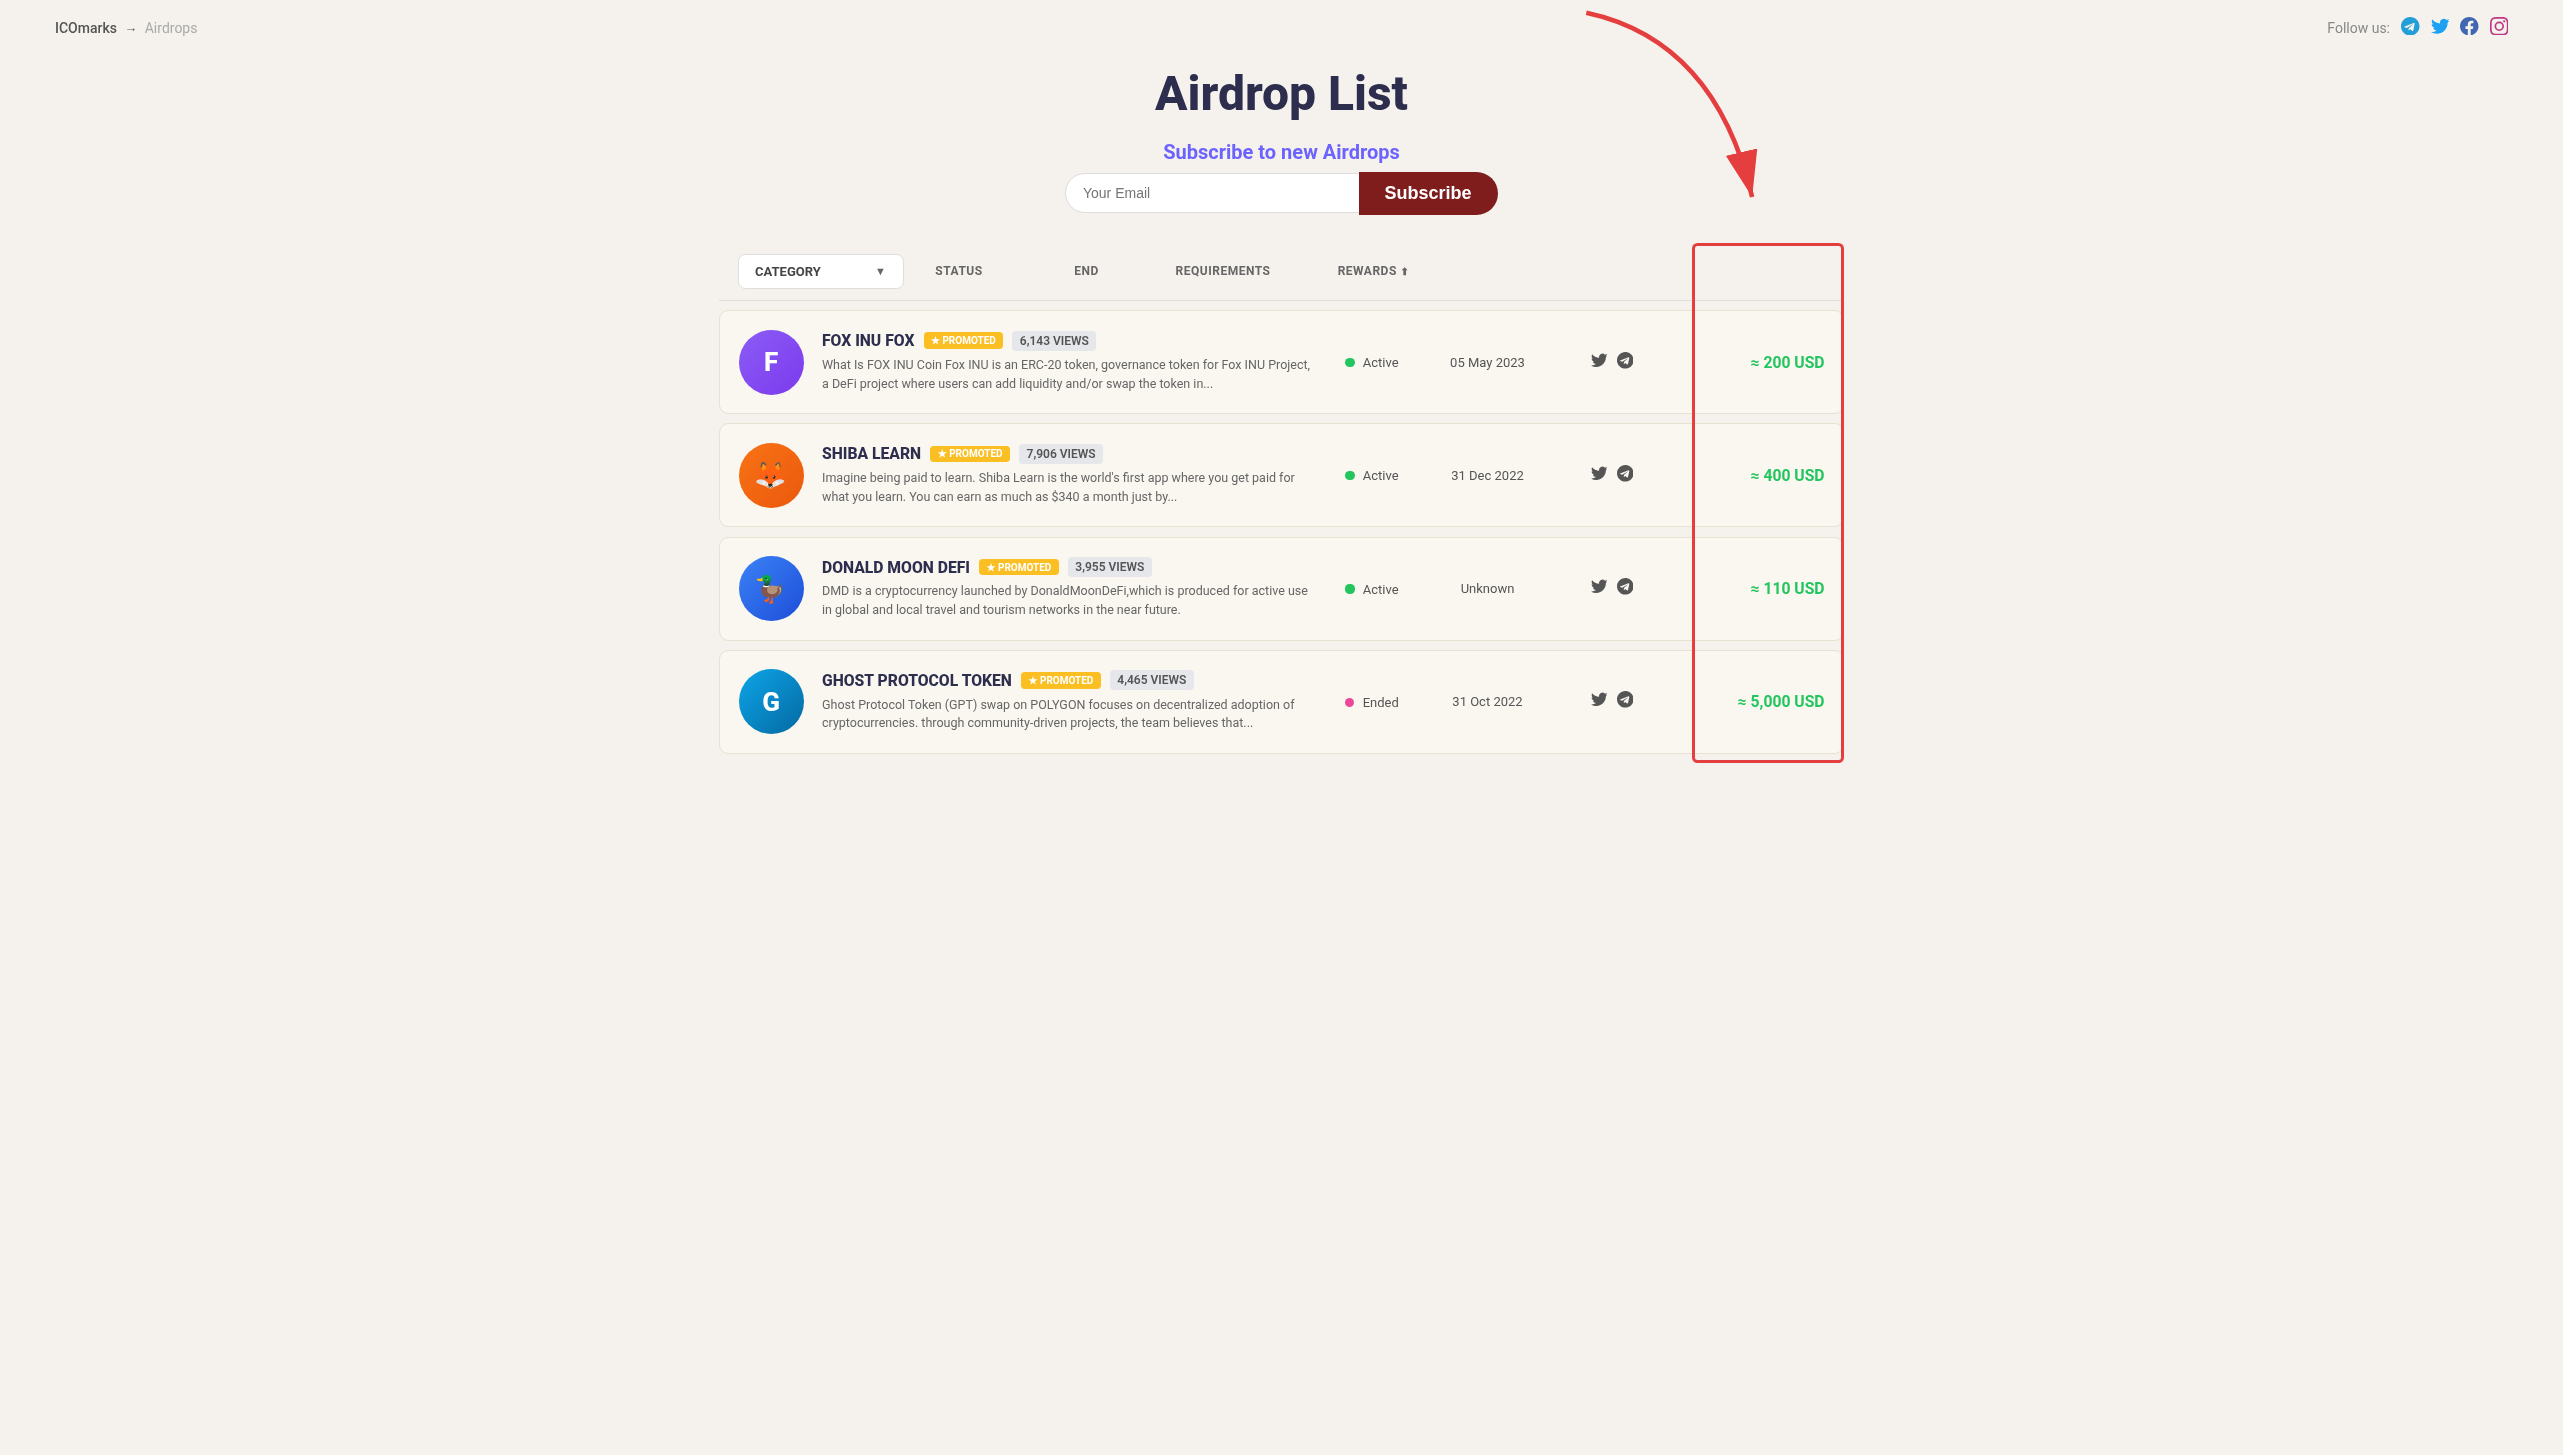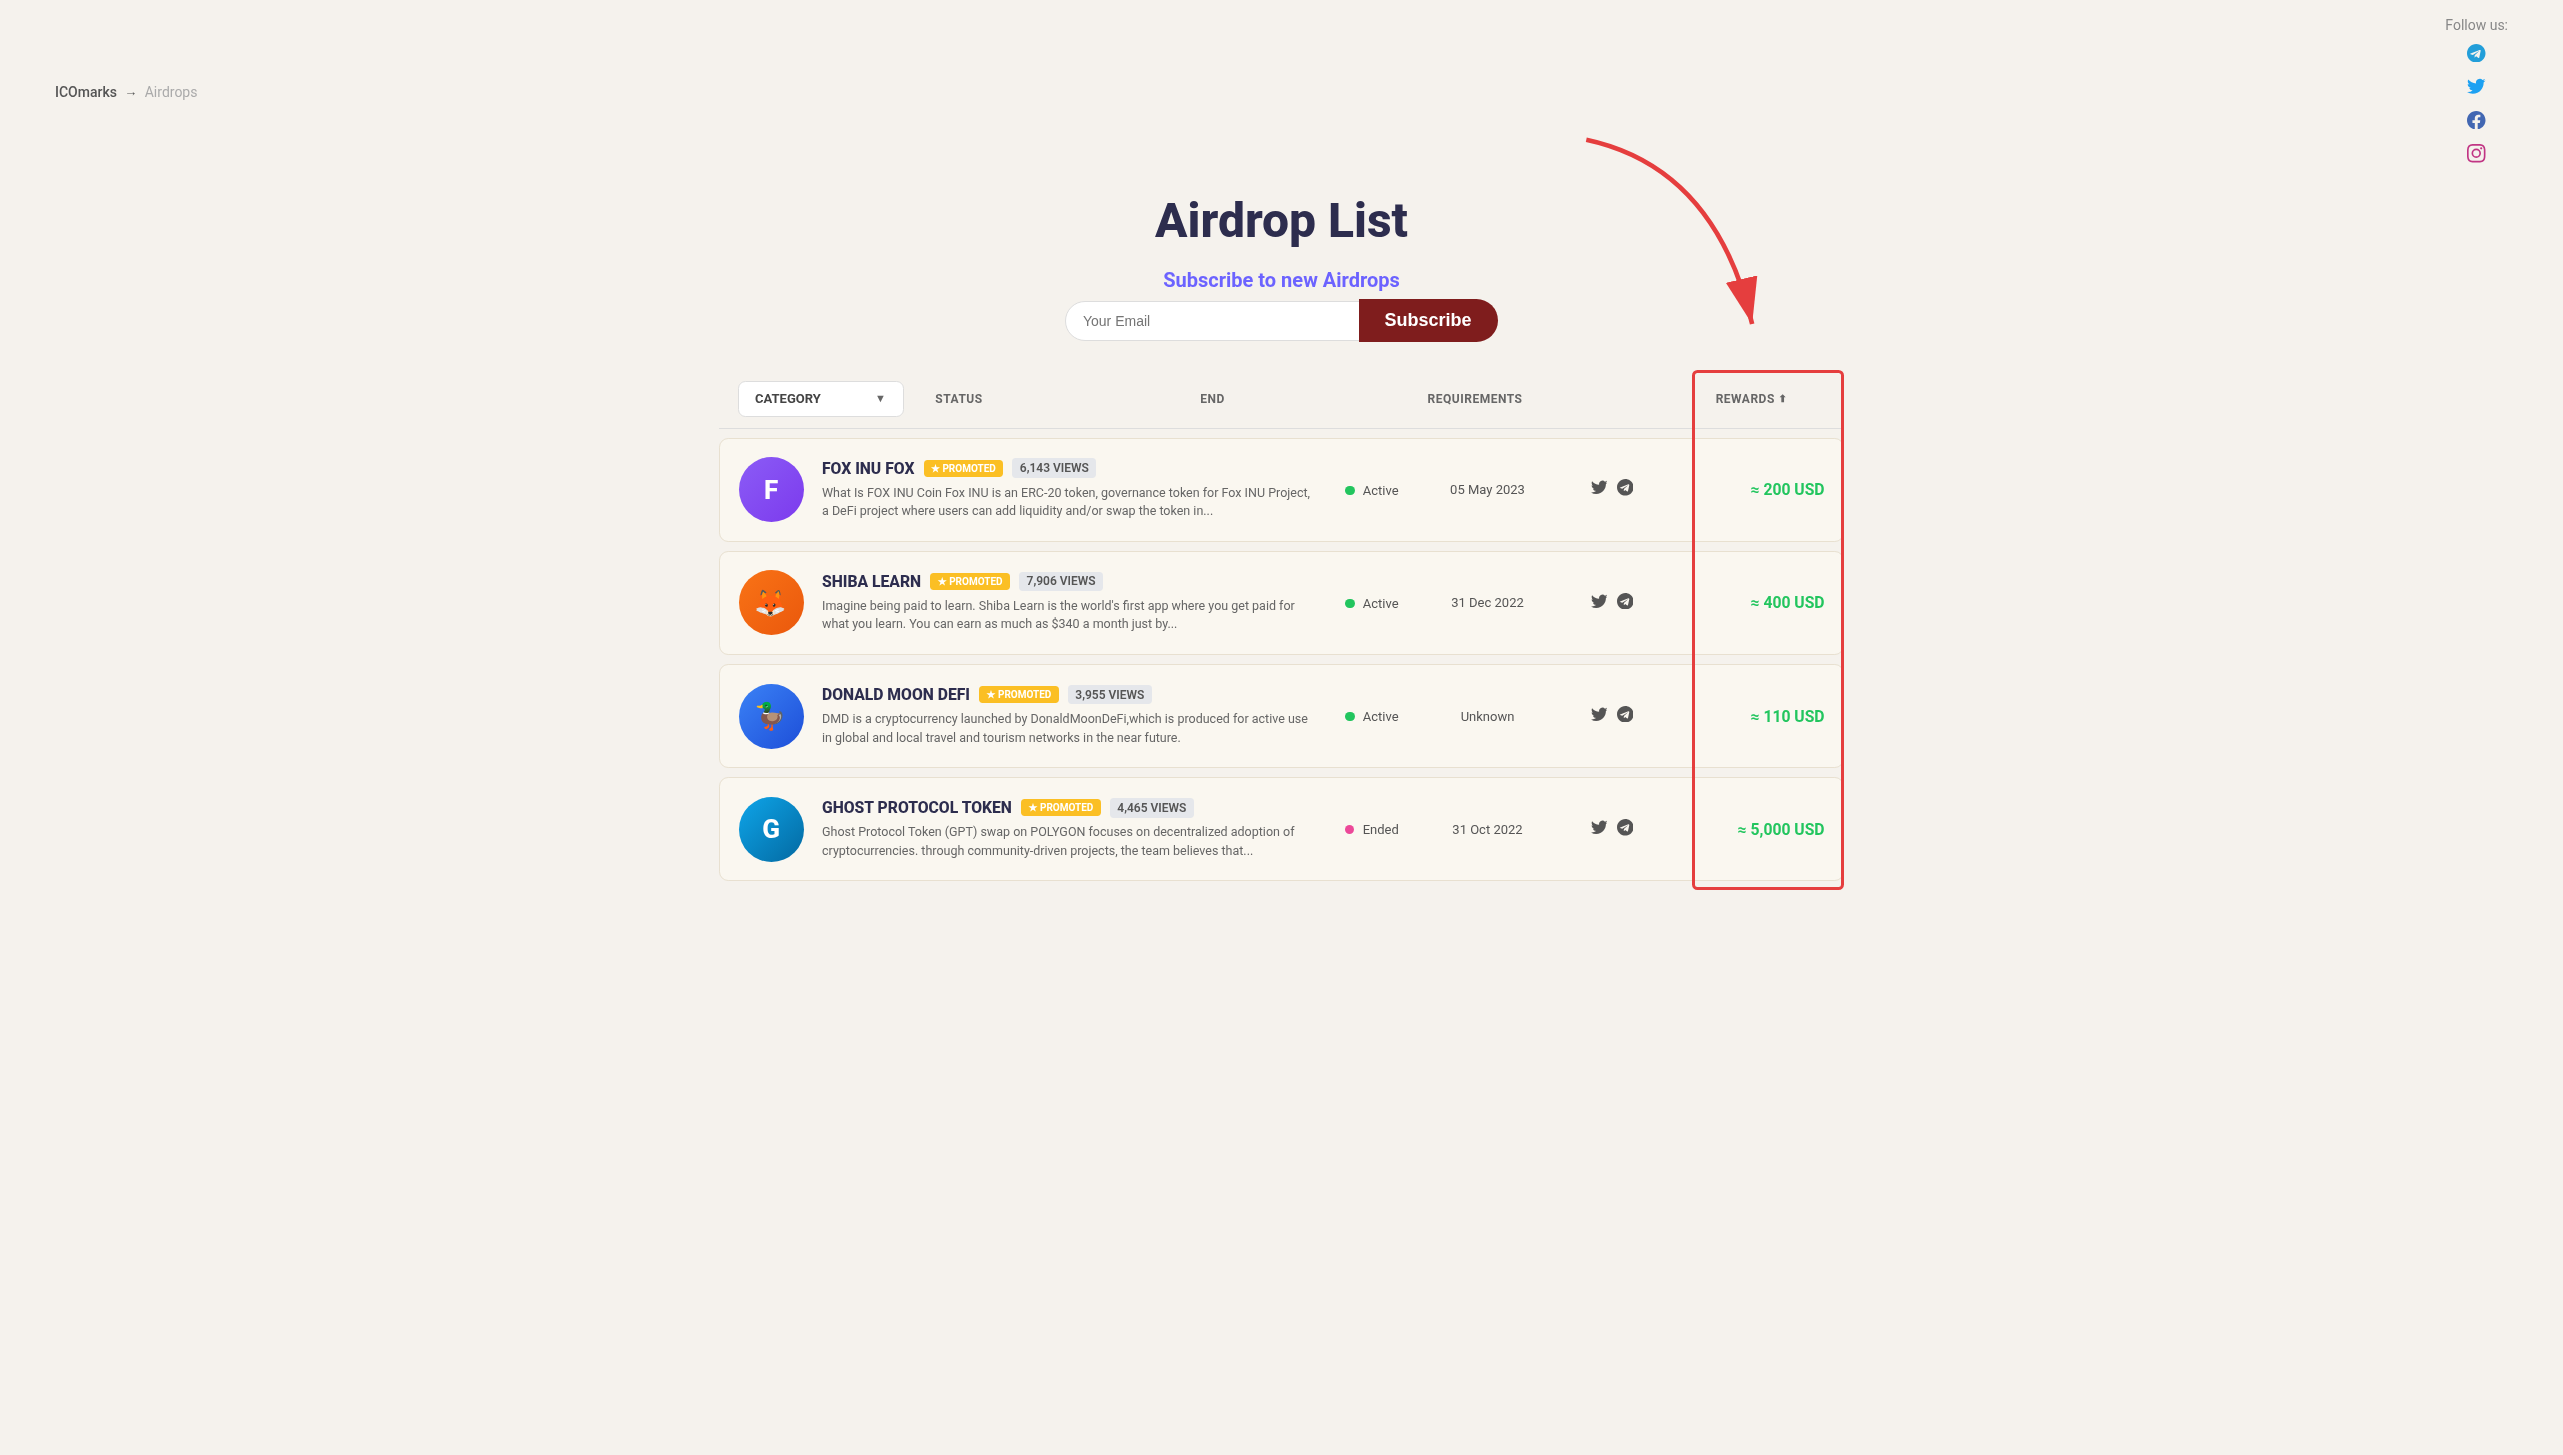--- a/index.html
+++ b/index.html
@@ -34,21 +34,20 @@
     }
     .breadcrumb-current {
       color: #aaa;
     }
     .follow-us {
       display: flex;
       align-items: center;
       gap: 11px;
       font-size: 14px;
       color: #888;
-      flex-direction: column;
     }
     .social-icon {
       cursor: pointer;
       font-size: 16.6px;
     }
     .social-telegram { color: #229ed9; }
     .social-twitter { color: #1da1f2; }
     .social-facebook { color: #4267B2; }
     .social-instagram { color: #c13584; }
 
@@ -131,21 +130,21 @@
       min-width: 166px;
     }
     .category-arrow {
       margin-left: auto;
       font-size: 11px;
       color: #666;
     }
     .col-headers {
       display: flex;
       flex: 1;
-      justify-content: space-between;
+      justify-content: flex-start;
       gap: 12px;
       padding-right: 0;
     }
     .col-header {
       font-size: 12px;
       font-weight: 700;
       color: #666;
       text-transform: uppercase;
       letter-spacing: 0.5px;
       text-align: center;

